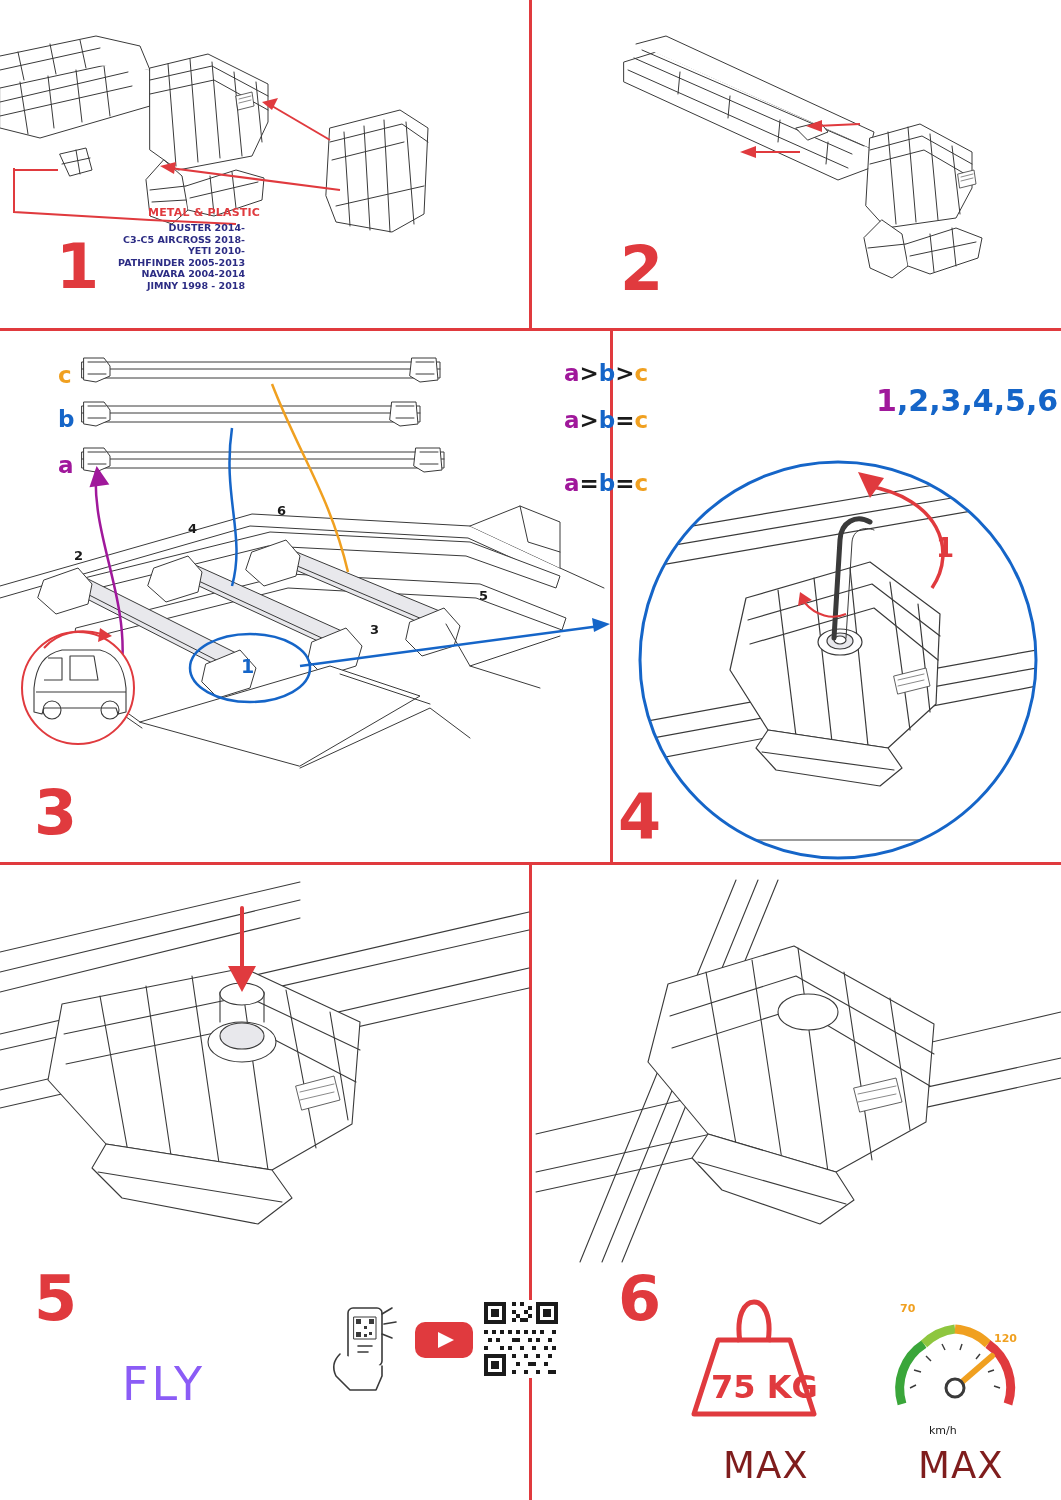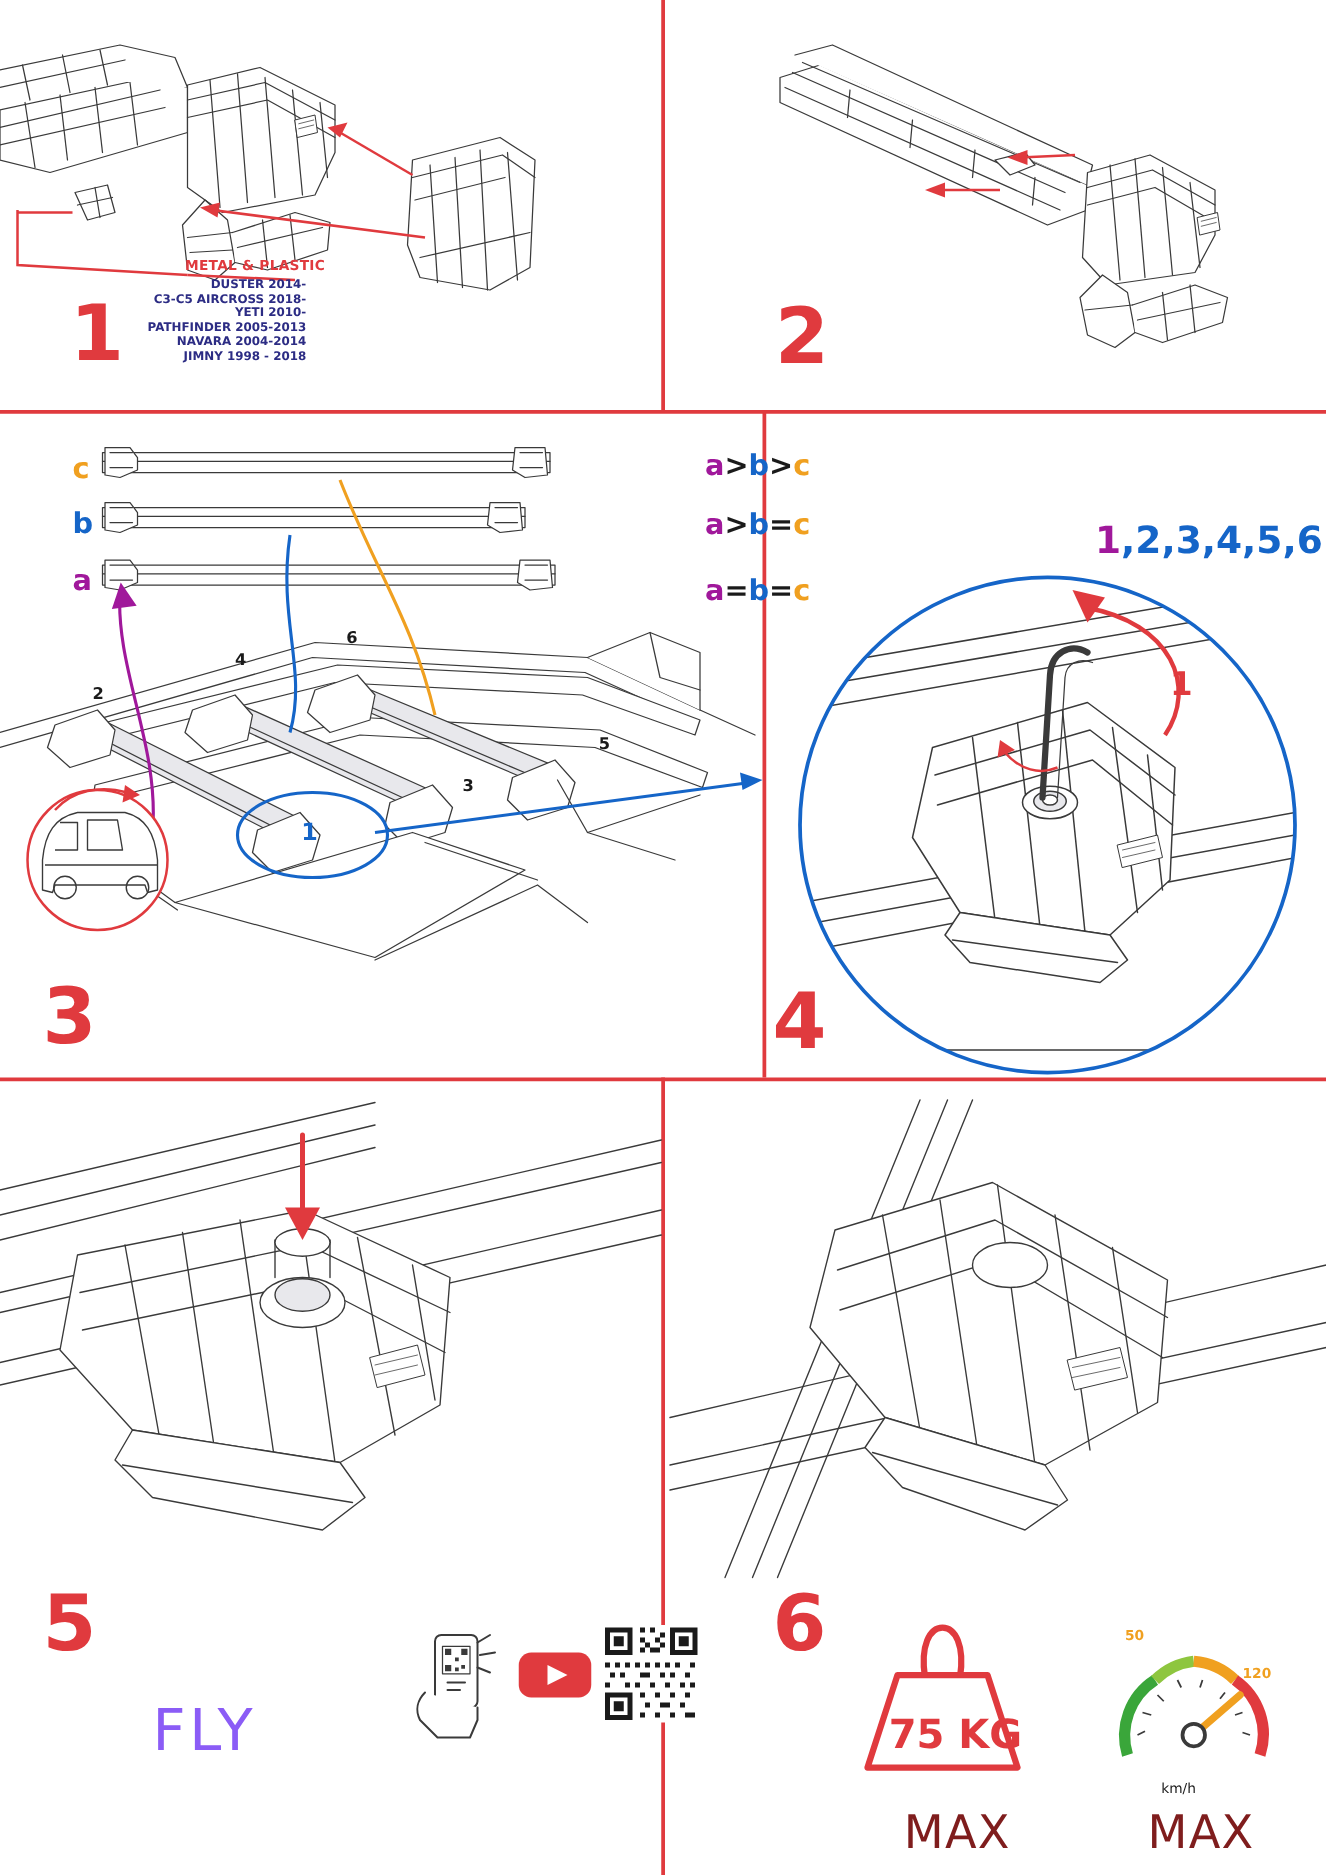--- a/index.html
+++ b/index.html
@@ -64,21 +64,20 @@
   .abc .b { color: #1565c8; }
   .abc .o { color: #f0a020; }
   .abc .k { color: #1a1a1a; }
 
   .seq {
     position: absolute;
     font-family: "DejaVu Sans", sans-serif;
     font-size: 30px; font-weight: 700;
     color: #1565c8;
     white-space: nowrap;
-    margin-top: 32px;
   }
   .seq .one { color: #a0189b; }
 
   .callout {
     position: absolute;
     font-family: "DejaVu Sans", sans-serif;
     font-size: 26px; font-weight: 700;
     color: #e03a3e;
   }
   .callout.blue { color: #1565c8; font-size: 19px; }
@@ -349,21 +348,21 @@
   <div class="abc" style="left:58px; top:364px;"><span class="o">c</span></div>
   <div class="abc" style="left:58px; top:408px;"><span class="b">b</span></div>
   <div class="abc" style="left:58px; top:454px;"><span class="p">a</span></div>
 
   <div class="abc" style="left:564px; top:362px;">
     <span class="p">a</span><span class="k">&gt;</span><span class="b">b</span><span class="k">&gt;</span><span class="o">c</span>
   </div>
   <div class="abc" style="left:564px; top:409px;">
     <span class="p">a</span><span class="k">&gt;</span><span class="b">b</span><span class="k">=</span><span class="o">c</span>
   </div>
-  <div class="abc" style="left:564px; top:462px;">
+  <div class="abc" style="left:564px; top:472px;">
     <span class="p">a</span><span class="k">=</span><span class="b">b</span><span class="k">=</span><span class="o">c</span>
   </div>
 
   <div class="tinylabel" style="left:74px; top:548px;">2</div>
   <div class="tinylabel" style="left:188px; top:521px;">4</div>
   <div class="tinylabel" style="left:277px; top:503px;">6</div>
   <div class="tinylabel" style="left:479px; top:588px;">5</div>
   <div class="tinylabel" style="left:370px; top:622px;">3</div>
   <div class="callout blue" style="left:241px; top:655px;">1</div>
 
@@ -608,18 +607,18 @@
           <path d="M78 44 L76 50"></path>
           <path d="M96 54 L92 59"></path>
         <path d="M110 70 L104 72"></path>
           <path d="M116 88 L110 86"></path>
       </g>
 
       <path d="M71 88 L108 56" stroke="#f0a020" stroke-width="6" stroke-linecap="round"></path>
       <circle cx="71" cy="88" r="9" fill="#fff" stroke="#3a3a3a" stroke-width="3"></circle>
     </svg>
   </div>
-  <div class="spdnum" style="left:900px; top:1302px;">50</div>
+  <div class="spdnum" style="left:900px; top:1302px;">70</div>
   <div class="spdnum" style="left:994px; top:1332px;">120</div>
   <div class="kmh" style="left:929px; top:1424px;">km/h</div>
   <div class="maxlabel" style="left:918px; top:1444px;">MAX</div>
 
 </div>
 
 </body></html>

